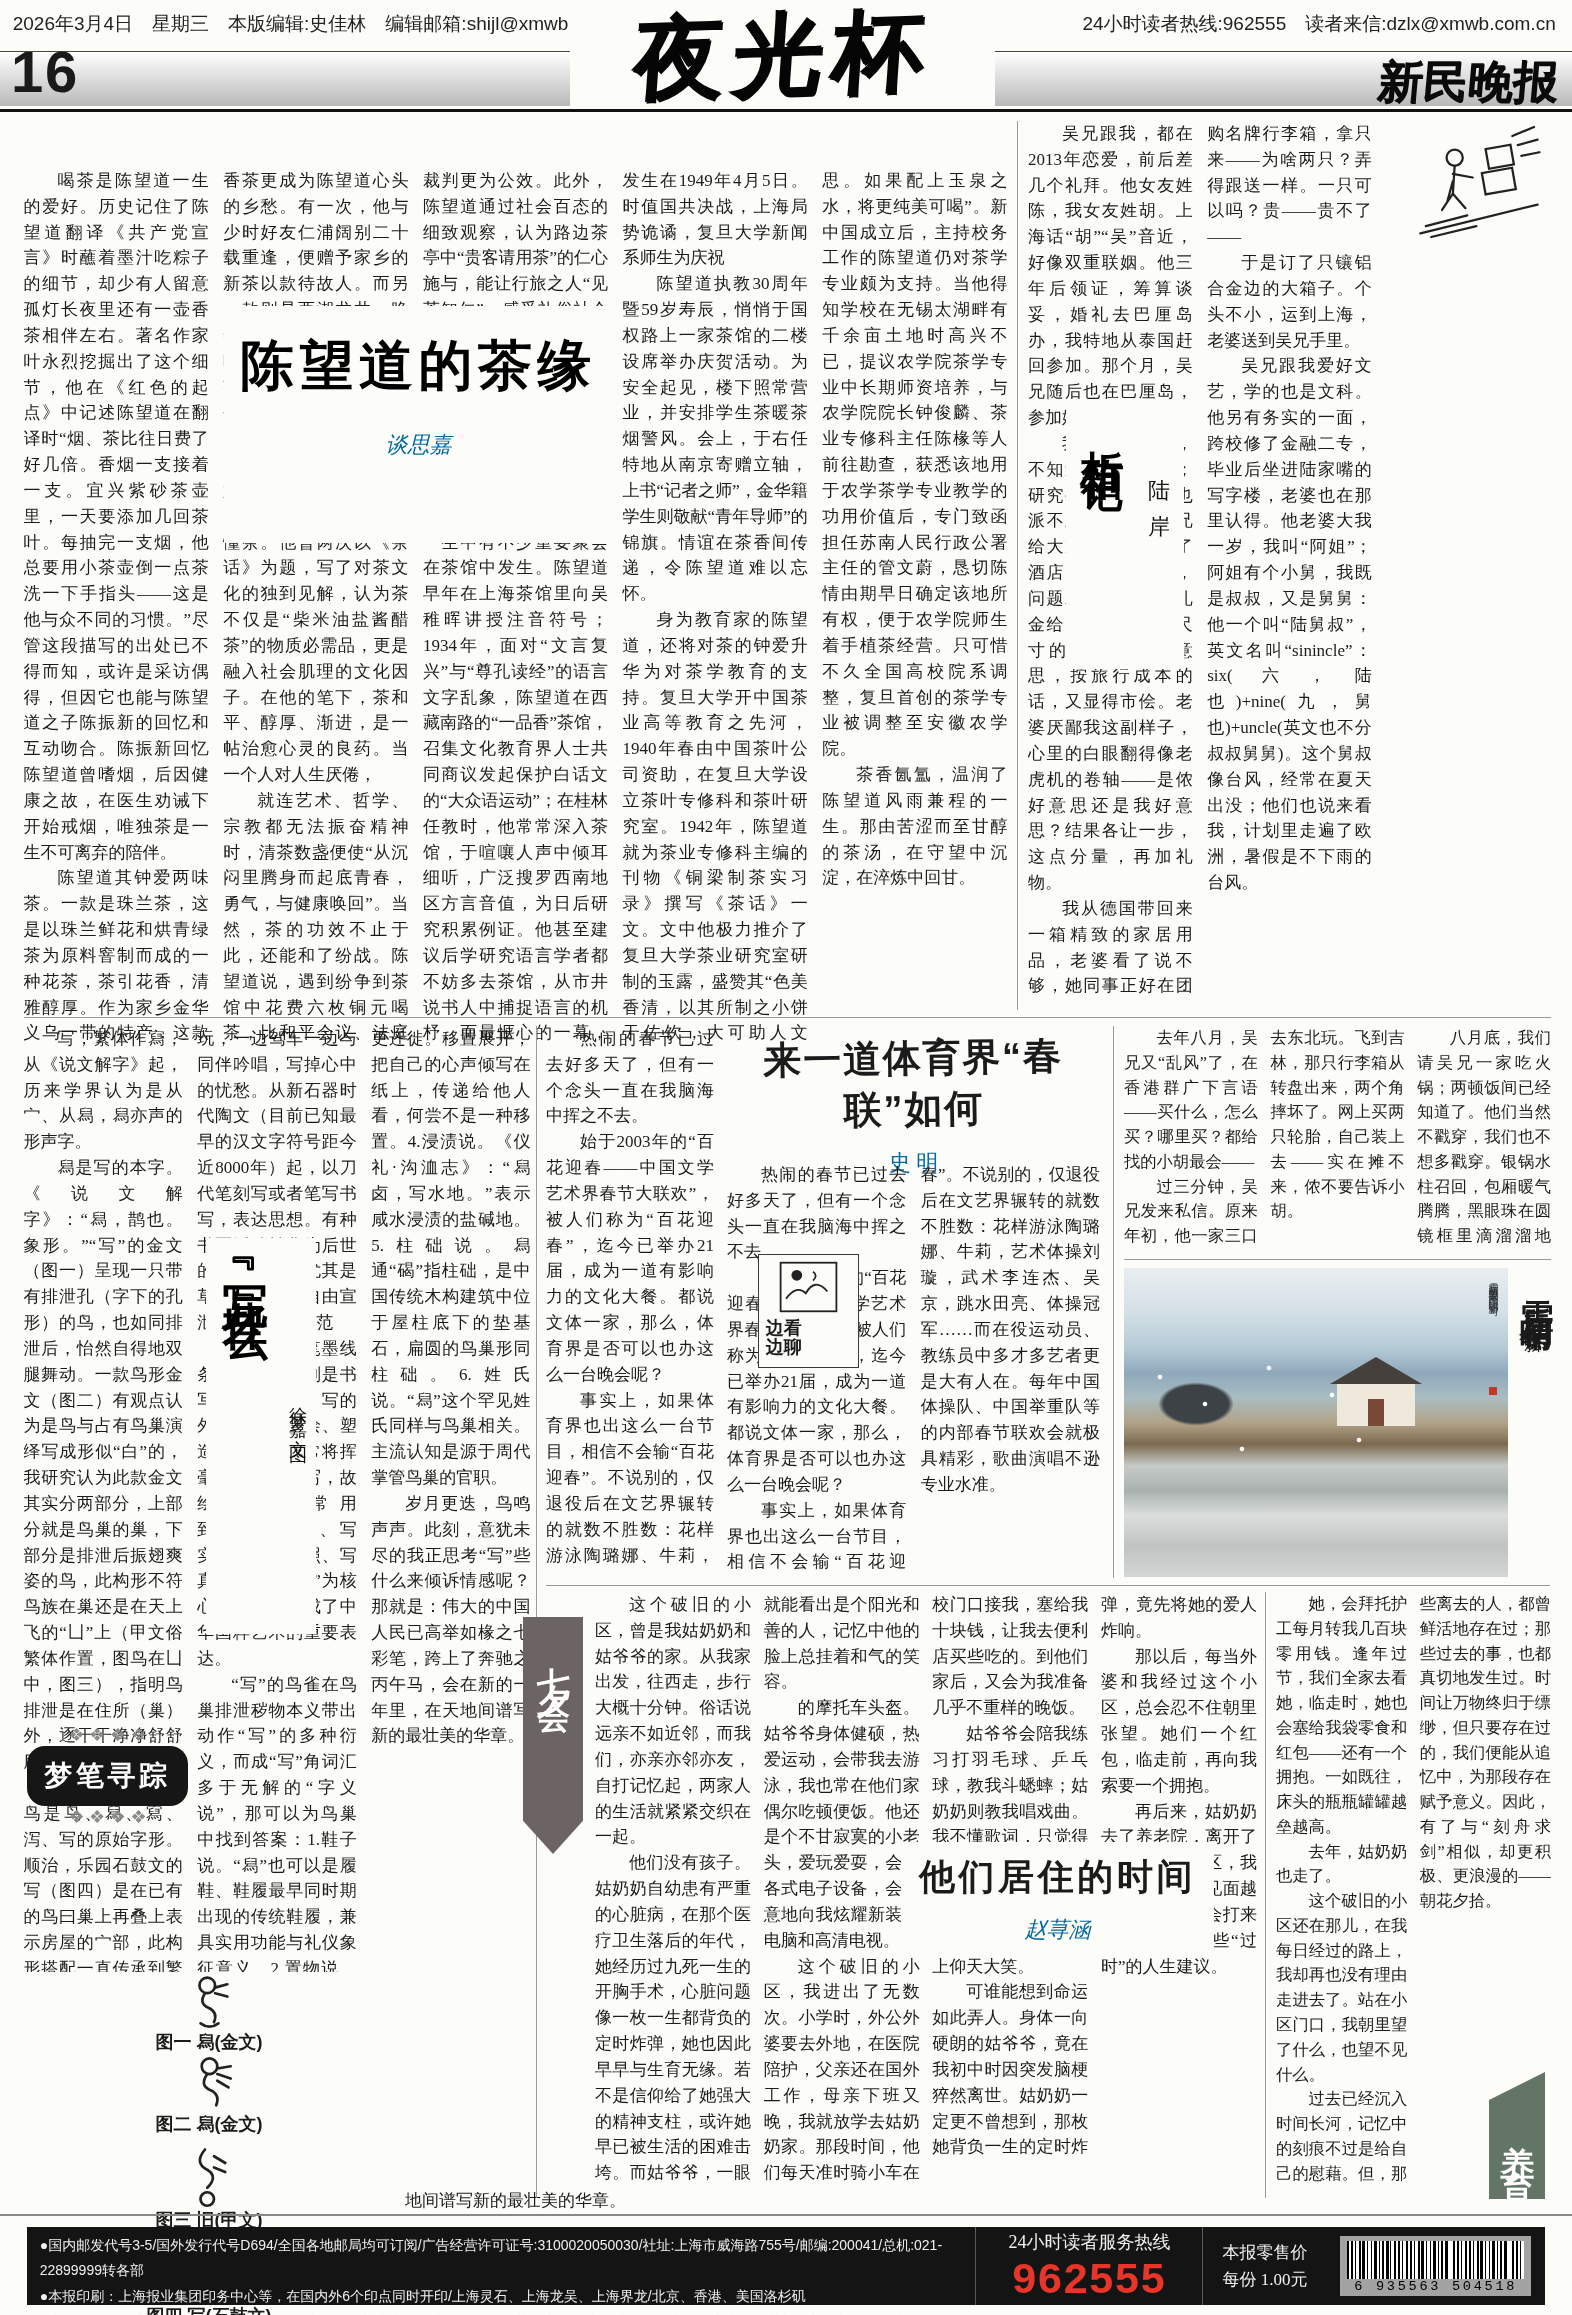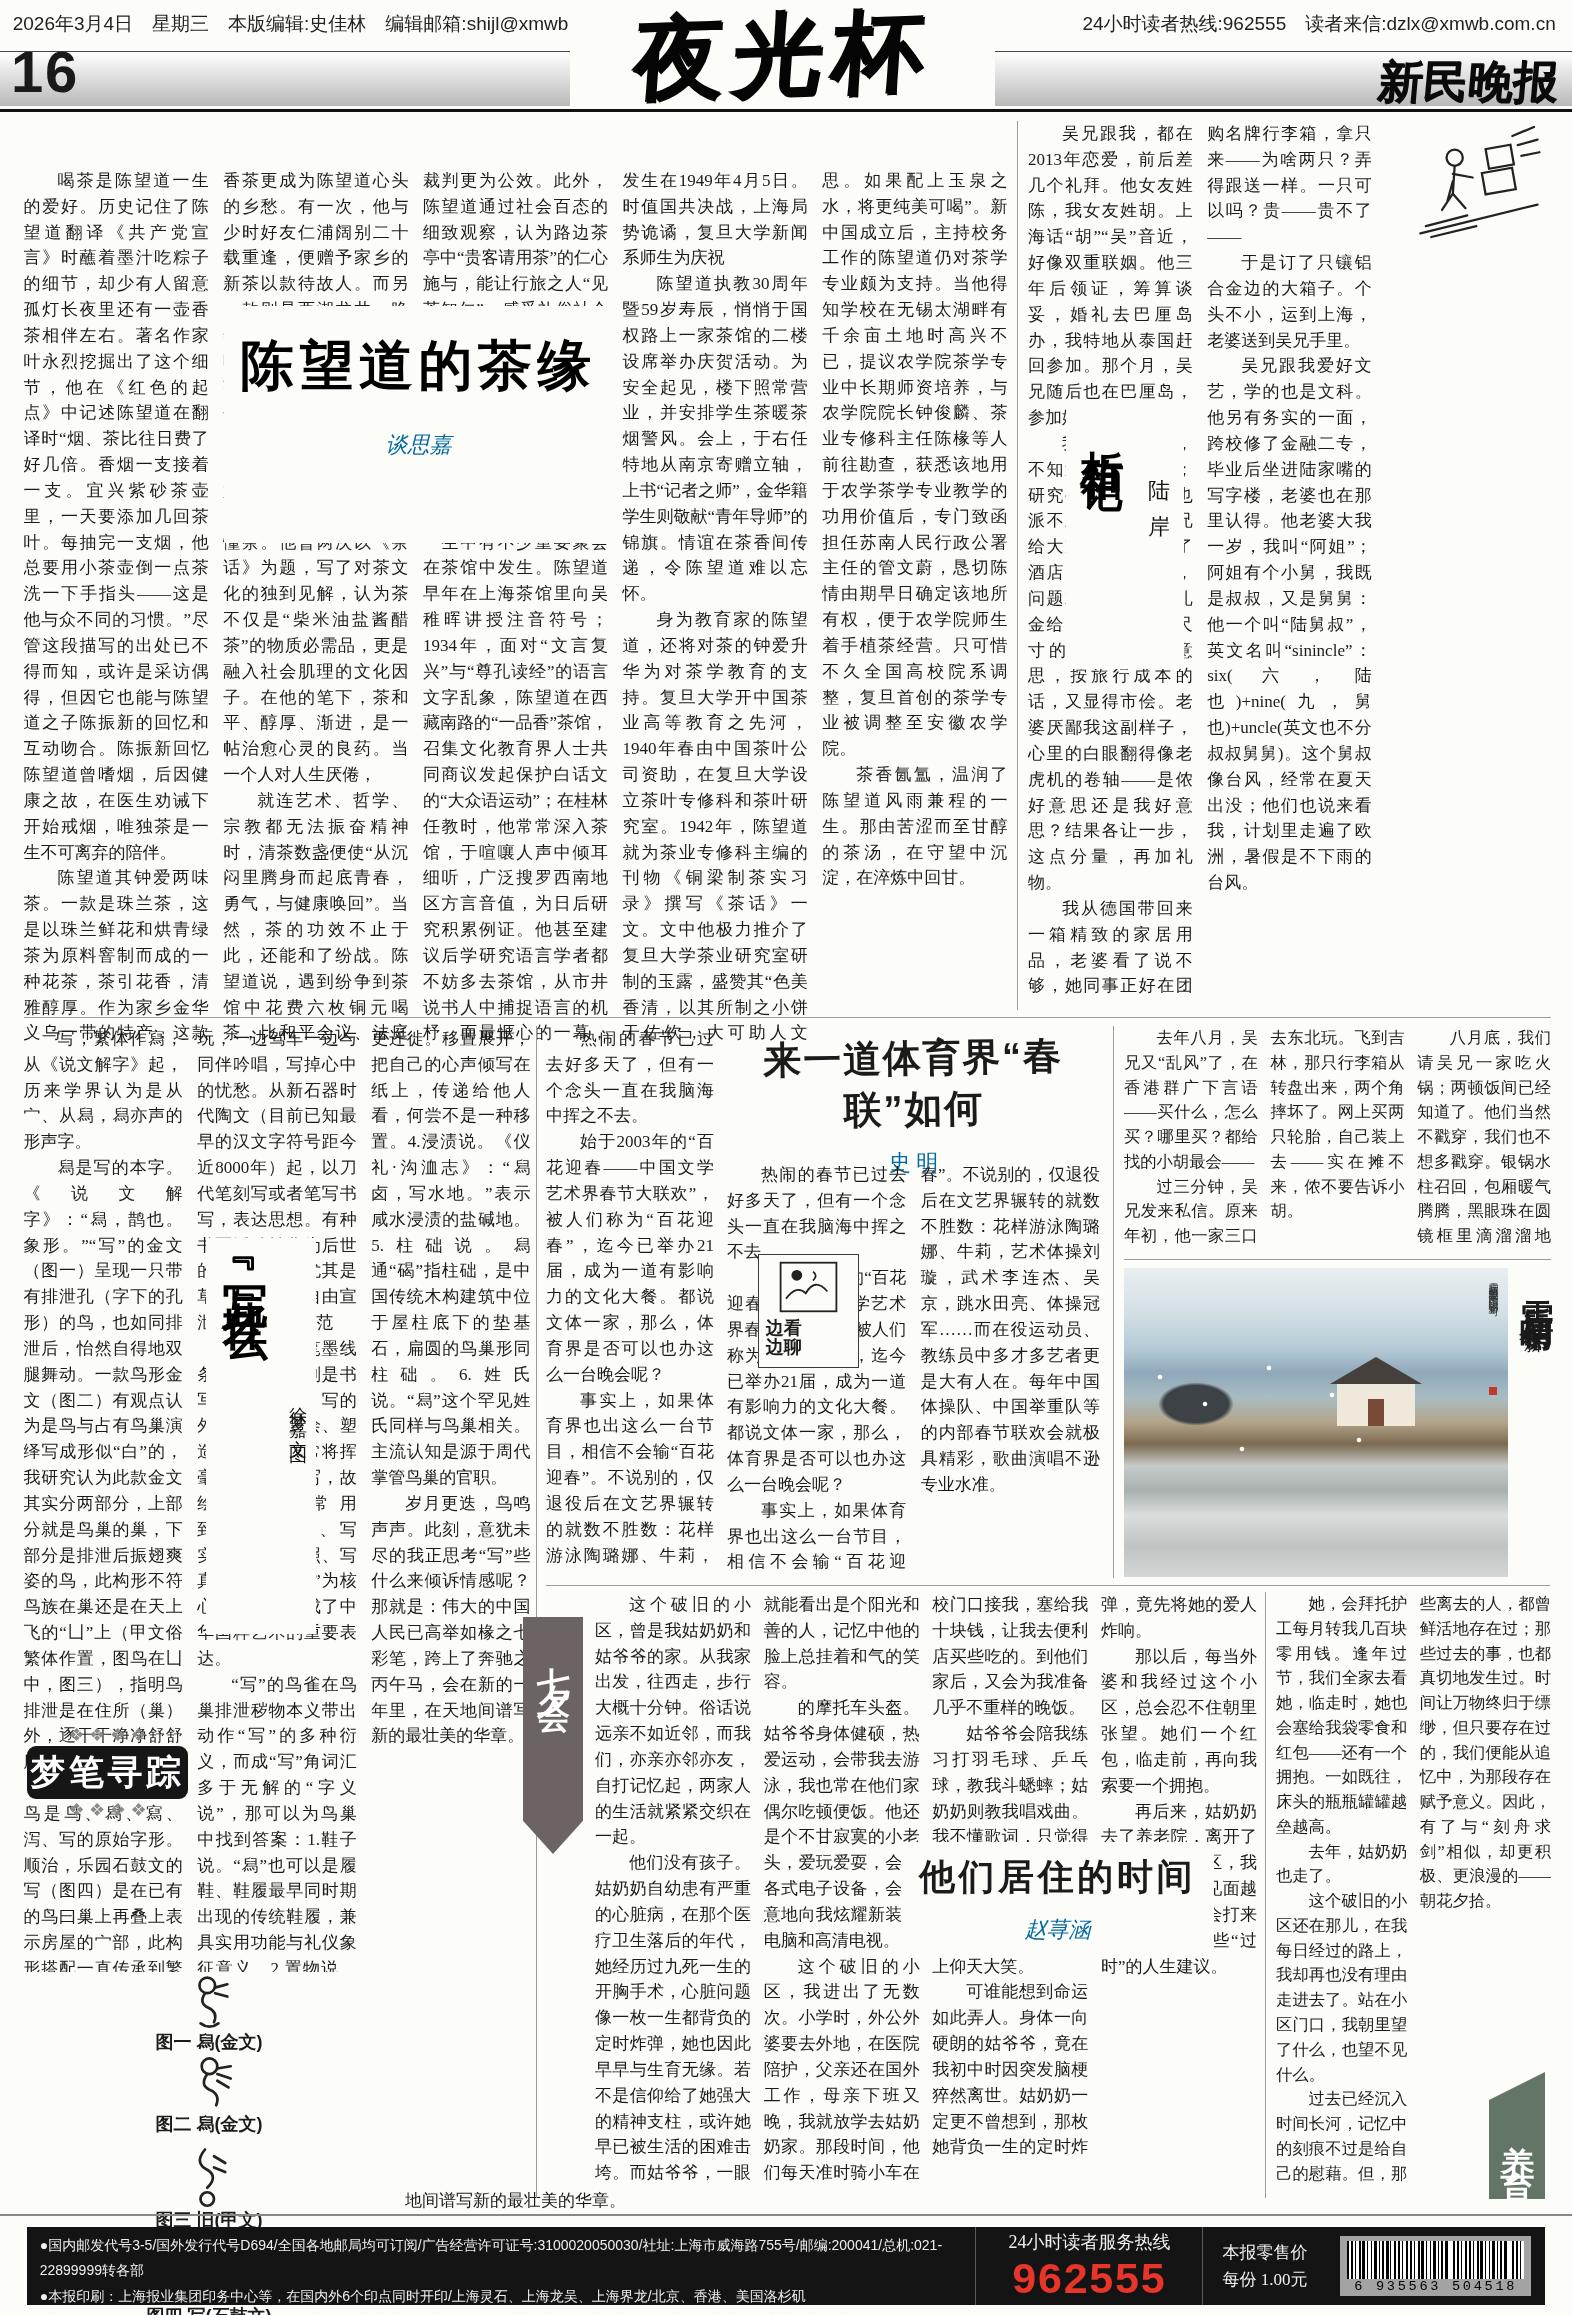--- a/index.html
+++ b/index.html
@@ -34,22 +34,22 @@
   .hline{height:0.9px;background:#9a9a9a;}
   
   .badge-qixi{background:#6b6462;clip-path:polygon(0 0,100% 0,100% 86%,50% 100%,0 86%);
       color:#fff;display:flex;align-items:flex-start;justify-content:center;padding-top:23.5px;box-sizing:border-box;}
   .badge-qixi span{writing-mode:vertical-rl;font-size:33px;font-weight:700;letter-spacing:16.3px;}
   .badge-yang{background:#637565;clip-path:polygon(0 22%,100% 0,100% 100%,0 100%);
       color:#fff;display:flex;align-items:center;justify-content:center;}
   .badge-yang span{writing-mode:vertical-rl;font-size:34px;font-weight:700;letter-spacing:23.5px;padding-top:12.7px;}
   .mengbi{width:161px;}
   .mengbi .deco{display:flex;justify-content:space-around;color:#8b8b8b;font-size:18px;}
-  .mengbi .label{background:#161616;color:#fff;border-radius:9px;text-align:center;
-      font-family:"Liberation Sans",sans-serif;font-weight:700;font-size:35px;letter-spacing:3.6px;padding:3px 0;}
+  .mengbi .label{background:#161616;color:#fff;border-radius:18px;text-align:center;
+      font-family:"Liberation Sans",sans-serif;font-weight:700;font-size:28px;letter-spacing:3.6px;padding:11px 0;}
   .figcell{text-align:center;}
   .figcell svg{display:block;margin:0 auto;}
   .figcap{font-size:18px;font-weight:700;font-family:"Liberation Sans",sans-serif;}
   
   .painting{background:
      radial-gradient(circle 2.7px at 36px 109px,#fff 0 1.8px,transparent 2.7px),
      radial-gradient(circle 2.7px at 81px 136px,#fff 0 1.8px,transparent 2.7px),
      radial-gradient(circle 2.7px at 145px 100px,#fff 0 1.8px,transparent 2.7px),
      radial-gradient(circle 2.7px at 208px 127px,#fff 0 1.8px,transparent 2.7px),
      radial-gradient(circle 2.7px at 271px 109px,#fff 0 1.8px,transparent 2.7px),

